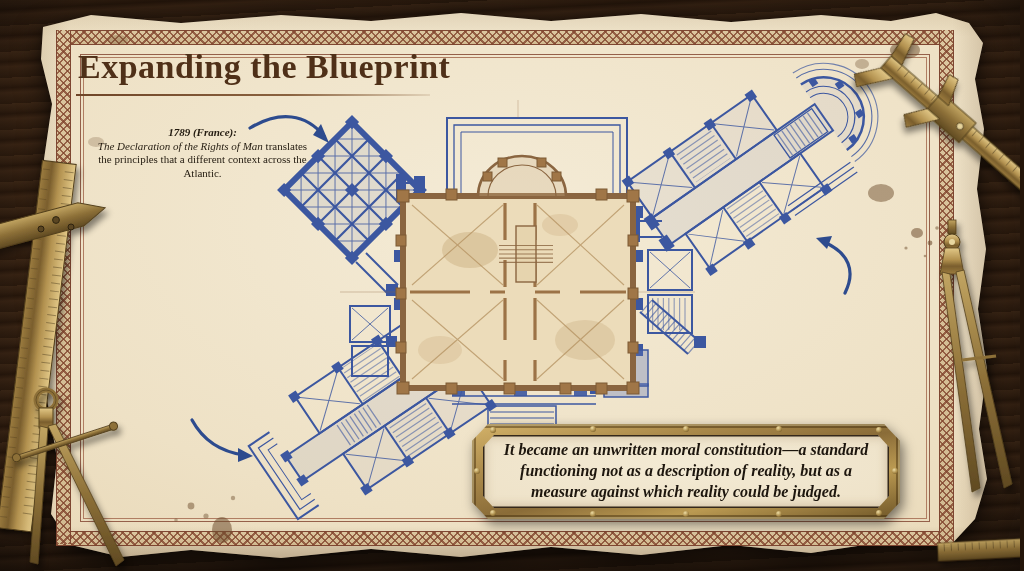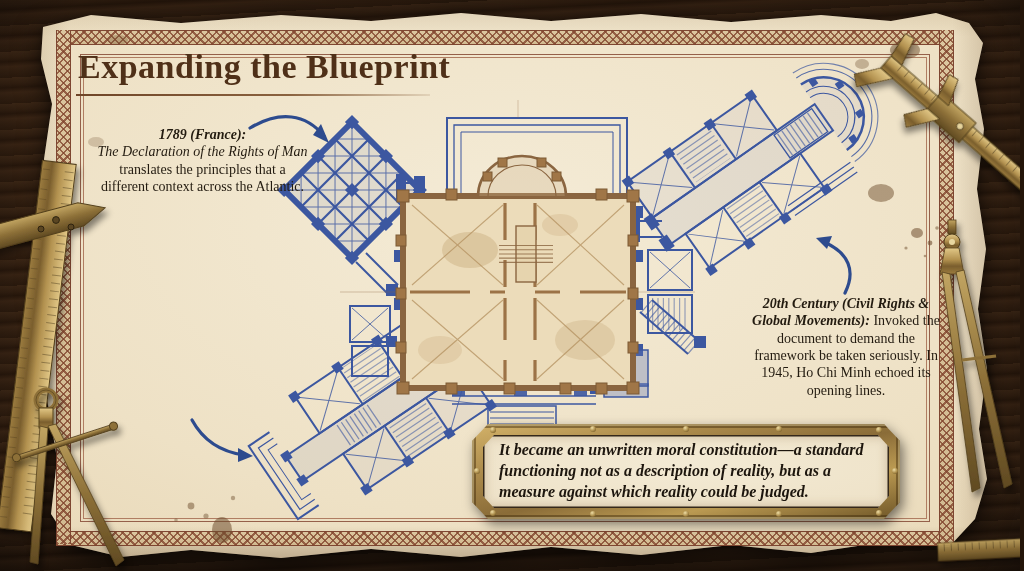--- a/index.html
+++ b/index.html
@@ -24,36 +24,36 @@
       repeating-linear-gradient(45deg, rgba(132,72,48,.8) 0 1.6px, rgba(0,0,0,0) 1.6px 5.5px),
       repeating-linear-gradient(-45deg, rgba(132,72,48,.8) 0 1.6px, rgba(0,0,0,0) 1.6px 5.5px),
       linear-gradient(#dcc69f,#d2ba90);}
   .band.h{height:13px;left:56px;width:896px;border-top:1.5px solid #7e4631;border-bottom:1.5px solid #7e4631;}
   .band.v{width:13px;top:30px;height:514px;border-left:1.5px solid #7e4631;border-right:1.5px solid #7e4631;}
   .frame2{position:absolute;left:80px;top:54px;width:848px;height:466px;border:1px solid #95604a;}
   .frame2::after{content:"";position:absolute;inset:2px;border:1px solid #b07d62;}
   .title{position:absolute;left:78px;top:50px;font-size:34px;font-weight:600;letter-spacing:.5px;color:#4f3018;line-height:1;}
   .title-rule{position:absolute;left:76px;top:94px;width:354px;height:2px;
     background:linear-gradient(90deg,#6f4528,#8a623f 60%,rgba(138,98,63,.15));}
-  .ann{position:absolute;text-align:center;font-size:14px;line-height:1.24;color:#231b10;}
+  .ann{position:absolute;text-align:center;font-size:11px;line-height:1.24;color:#231b10;}
   .ann .lead{font-style:italic;font-weight:700;}
   .ann .lead.block{display:block;}
   .ann .work{font-style:italic;}
   .plaque{position:absolute;left:472px;top:424px;width:428px;height:95px;
     filter:drop-shadow(3px 5px 6px rgba(0,0,0,.5));}
   .plaque .metal{position:absolute;inset:0;
     clip-path:polygon(16px 0,412px 0,428px 17px,428px 78px,412px 95px,16px 95px,0 78px,0 17px);
     background:linear-gradient(168deg,#d3b269 0%,#ab8a4b 28%,#8a6c38 52%,#bb9a52 72%,#6e5527 100%);
     box-shadow:inset 0 0 0 2px rgba(255,240,190,.35), inset 0 0 0 4px rgba(60,40,10,.45);}
   .plaque .panel{position:absolute;inset:11px;
     clip-path:polygon(11px 0,calc(100% - 11px) 0,100% 12px,100% calc(100% - 12px),calc(100% - 11px) 100%,11px 100%,0 calc(100% - 12px),0 12px);
     background:radial-gradient(110% 130% at 50% 40%, #f3ead4 0%, #eee2c8 60%, #e3d2b0 100%);
     box-shadow:inset 0 0 0 1.5px #35281a, inset 0 0 12px rgba(120,90,50,.4);
     display:flex;align-items:center;justify-content:center;}
-  .plaque .qtext{font-style:italic;font-weight:700;font-size:16px;line-height:1.3;color:#1d160e;padding:4px 16px;}
+  .plaque .qtext{font-style:italic;font-weight:700;font-size:16px;line-height:1.3;color:#1d160e;text-align:center;padding:4px 16px;}
   .rivet{position:absolute;width:6px;height:6px;border-radius:50%;
     background:radial-gradient(circle at 35% 30%, #efdda4, #a98a48 55%, #57431e);}
   svg.layer{position:absolute;left:0;top:0;pointer-events:none;}
 </style>
 </head>
 <body>
 
 <div id="stage">
 
   <div class="parchwrap">
@@ -367,24 +367,20 @@
   </svg>
 
   <div class="title">Expanding the Blueprint</div>
   <div class="title-rule"></div>
 
   <div class="ann" style="left:95px;top:126px;width:215px;">
     <span class="lead block">1789 (France):</span>
     <span class="work">The Declaration of the Rights of Man</span>
     <span>translates the principles that a different context across the Atlantic.</span>
   </div>
-  <div class="ann" style="left:748px;top:295px;width:196px;">
-    <span class="lead">20th Century (Civil Rights &amp; Global Movements):</span>
-    <span>Invoked the document to demand the framework be taken seriously. In 1945, Ho Chi Minh echoed its opening lines.</span>
-  </div>
 
   <div class="plaque">
     <div class="metal"></div>
     <div class="rivet" style="left:18px;top:3px"></div>
       <div class="rivet" style="left:118px;top:2px"></div>
     <div class="rivet" style="left:211px;top:2px"></div>
       <div class="rivet" style="left:304px;top:2px"></div>
     <div class="rivet" style="left:404px;top:3px"></div>
     <div class="rivet" style="left:18px;top:86px"></div>
       <div class="rivet" style="left:118px;top:87px"></div>

